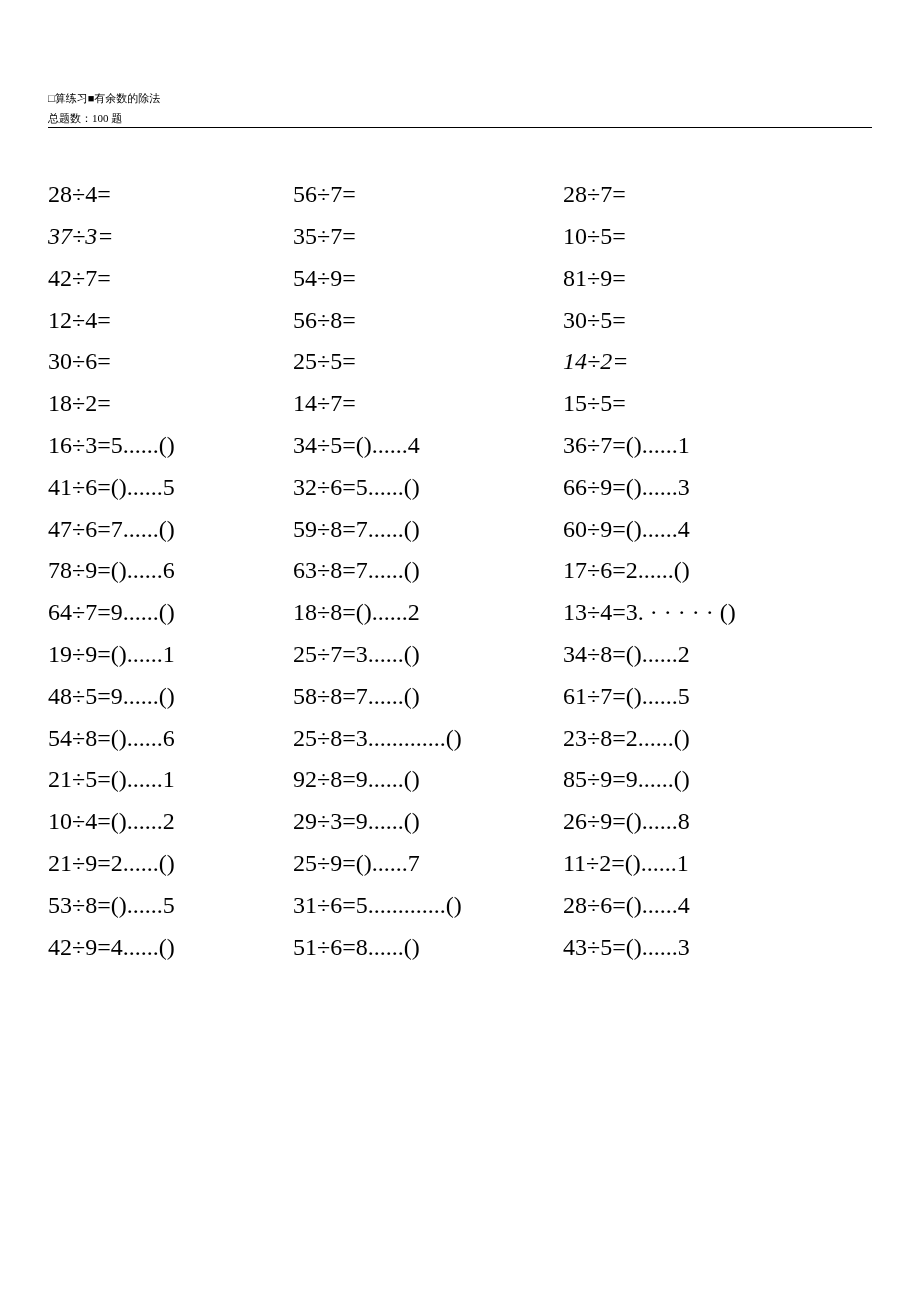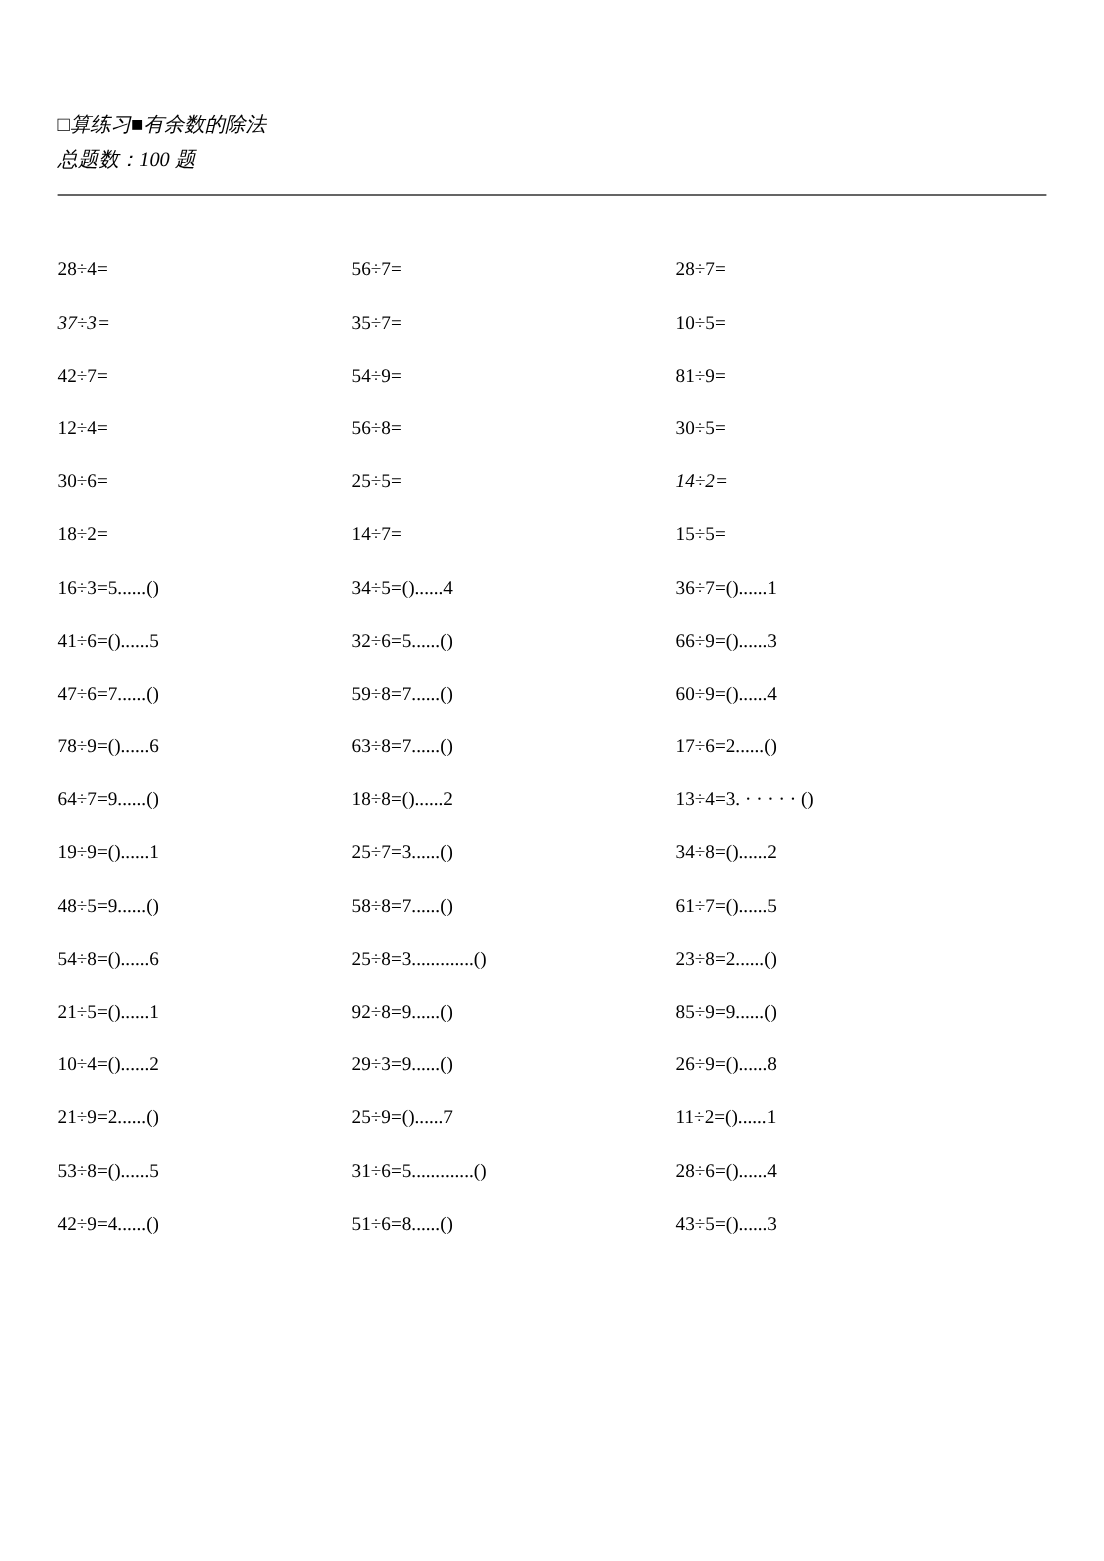--- a/index.html
+++ b/index.html
@@ -10,37 +10,36 @@
     color: #000000;
   }
   .page {
     width: 920px;
     min-height: 1301px;
     box-sizing: border-box;
     padding: 90px 48px 60px 48px;
     background: #ffffff;
   }
   .header {
-    font-size: 17px;
+    font-size: 11px;
     line-height: 1.6;
-    font-style: italic;
   }
   .header-line1 {
     margin-bottom: 2px;
   }
   .header-line2 {
-    padding-bottom: 16px;
+    padding-bottom: 0;
     border-bottom: 1px solid #000000;
     margin-bottom: 52px;
   }
   .problems {
     display: grid;
     grid-template-columns: 245px 270px 1fr;
-    row-gap: 25px;
-    font-size: 16px;
+    row-gap: 13px;
+    font-size: 24px;
     line-height: 1.2;
   }
   .cell {
     white-space: nowrap;
   }
   .italic {
     font-style: italic;
   }
 </style>
 </head>

